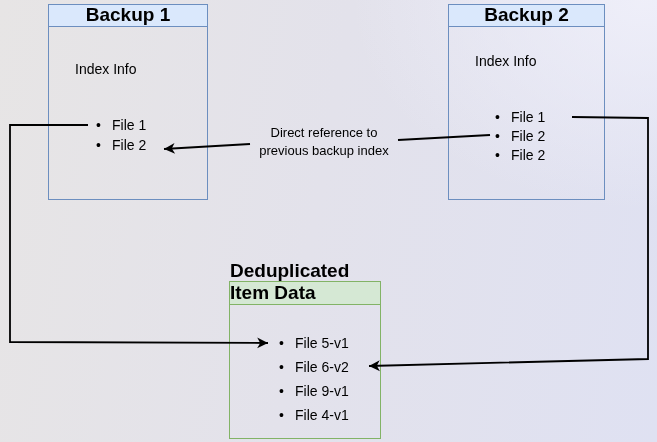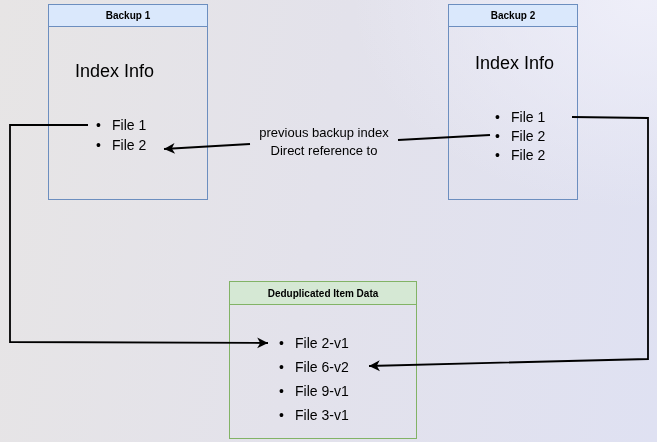--- a/index.html
+++ b/index.html
@@ -20,28 +20,28 @@
     border: 1.6px solid;
     background: transparent;
     box-sizing: border-box;
   }
   .node.blue  { border-color: #6c8ebf; }
   .node.green { border-color: #82b366; }
   .node-header {
     box-sizing: border-box;
     width: 100%;
     border-bottom: 1.6px solid;
-    display: flex; align-items: center; justify-content: center;
-    font-weight: bold; font-size: 10px; color: #000;
+    display: flex; align-items: flex-end; justify-content: center;
+    font-weight: bold; font-size: 19px; color: #000;
   }
   .blue  .node-header { background: #dae8fc; border-color: #6c8ebf; height: 22px; }
   .green .node-header { background: #d5e8d4; border-color: #82b366; height: 23px; }
   .subtitle {
     position: absolute;
-    font-size: 18px; color: #000; white-space: nowrap;
+    font-size: 14px; color: #000; white-space: nowrap;
   }
   .filelist { position: absolute; }
   .fl-item { display: flex; align-items: center; font-size: 14px; color: #000; white-space: nowrap; }
   .fl-item .bullet { width: 16px; text-align: left; font-size: 14px; }
   .blue-list .fl-item  { height: 20px; }
   .b2-list  .fl-item   { height: 19px; }
   .green-list .fl-item { height: 24px; }
   #wires {
     position: absolute; left: 0; top: 0;
     pointer-events: none;
@@ -70,68 +70,68 @@
     <div class="fl-item">
       <span class="bullet">•</span>
       <span>File 1</span>
     </div>
     <div class="fl-item">
       <span class="bullet">•</span>
       <span>File 2</span>
     </div>
   </div>
 
-  <div class="node blue" style="left:448px; top:4px; width:130px; height:196px;">
+  <div class="node blue" style="left:448px; top:4px; width:157px; height:196px;">
     <div class="node-header">
       <span>Backup 2</span>
     </div>
   </div>
   <div class="subtitle" style="left:475px; top:53px;">Index Info</div>
   <div class="filelist b2-list" style="left:495px; top:107px;">
     <div class="fl-item">
       <span class="bullet">•</span>
       <span>File 1</span>
     </div>
     <div class="fl-item">
       <span class="bullet">•</span>
       <span>File 2</span>
     </div>
     <div class="fl-item">
       <span class="bullet">•</span>
       <span>File 2</span>
     </div>
   </div>
 
-  <div class="node green" style="left:229px; top:281px; width:188px; height:158px;">
+  <div class="node green" style="left:229px; top:281px; width:152px; height:158px;">
     <div class="node-header">
       <span>Deduplicated Item Data</span>
     </div>
   </div>
   <div class="filelist green-list" style="left:279px; top:331px;">
     <div class="fl-item">
       <span class="bullet">•</span>
-      <span>File 2-v1</span>
+      <span>File 5-v1</span>
     </div>
     <div class="fl-item">
       <span class="bullet">•</span>
       <span>File 6-v2</span>
     </div>
     <div class="fl-item">
       <span class="bullet">•</span>
       <span>File 9-v1</span>
     </div>
     <div class="fl-item">
       <span class="bullet">•</span>
-      <span>File 3-v1</span>
+      <span>File 4-v1</span>
     </div>
   </div>
 
   <div class="annotation" style="left:226px; top:124px; width:196px;">
+    <div>Direct reference to</div>
     <div>previous backup index</div>
-    <div>Direct reference to</div>
   </div>
 
   <svg id="wires" width="657" height="442" viewBox="0 0 657 442">
     <defs>
       <marker id="arrow" viewBox="0 0 12 12" refX="11" refY="6" markerWidth="13" markerHeight="13" markerUnits="userSpaceOnUse" orient="auto">
         <path d="M1,1 L11,6 L1,11 L3.8,6 Z" fill="#000"></path>
       </marker>
     </defs>
 
     <path d="M88,125 L10,125 L10,342 L268,343" fill="none" stroke="#000" stroke-width="1.8" marker-end="url(#arrow)"></path>

